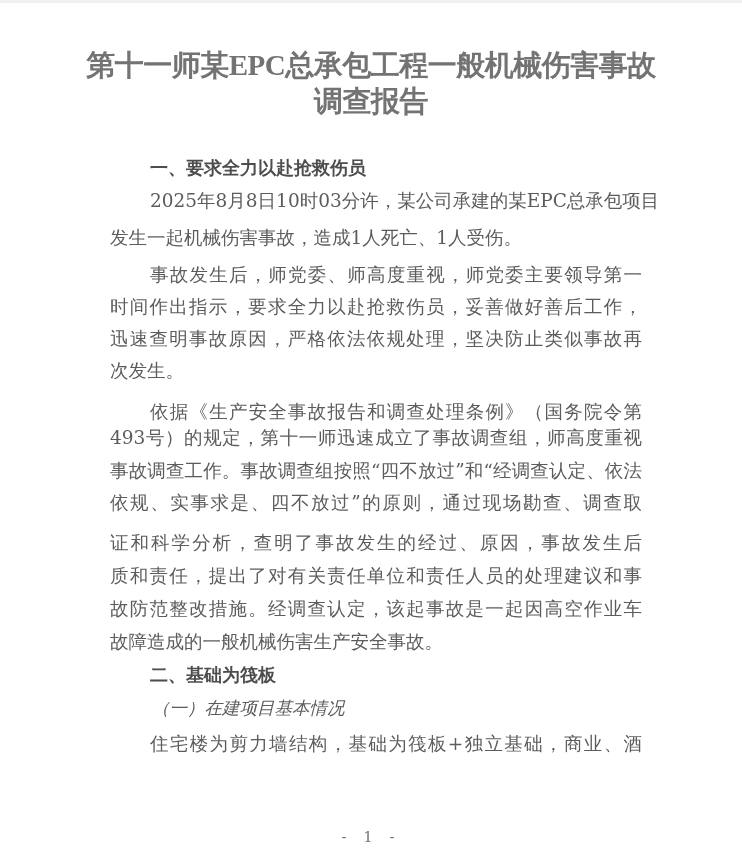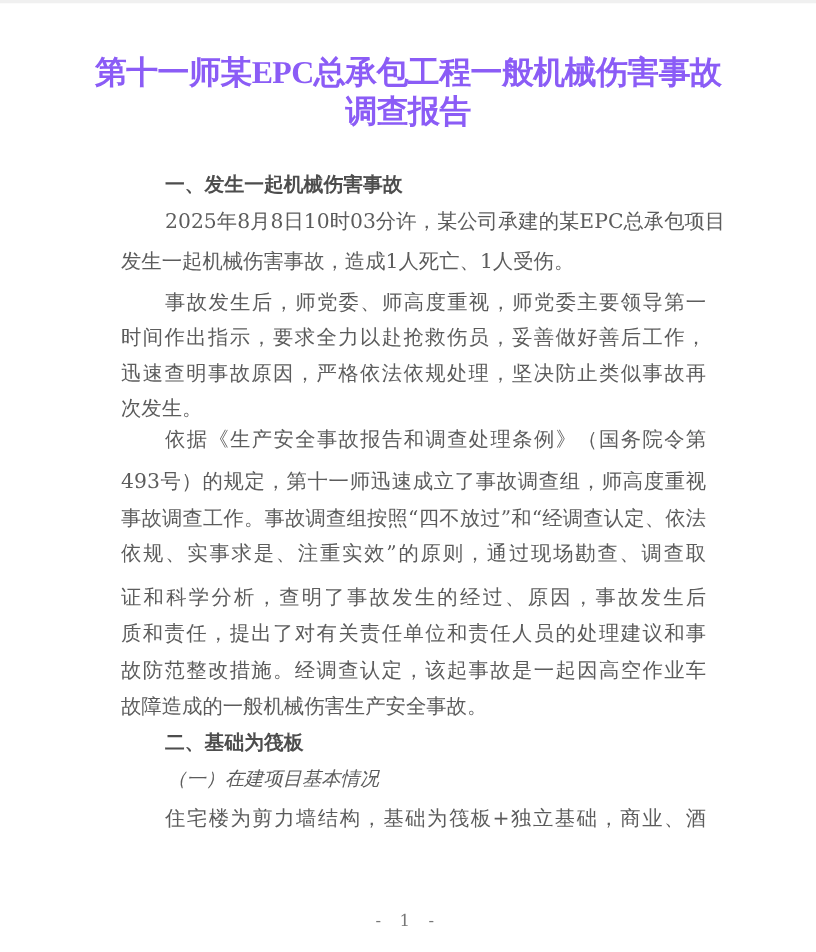--- a/index.html
+++ b/index.html
@@ -6,21 +6,21 @@
   body {
     width: 742px; height: 865px; background: #ffffff; overflow: hidden;
     position: relative;
     font-family: "DejaVu Serif", "Liberation Serif", serif;
     color: #5a5a5a;
   }
   .topline { position: absolute; left: 0; top: 0; width: 742px; height: 3px; background: #f0f0f0; }
   .title {
     position: absolute; left: 0; width: 742px; text-align: center;
     font-family: "Liberation Serif", "DejaVu Serif", serif;
-    font-weight: bold; font-size: 29px; color: #8b5cf6; letter-spacing: -0.5px;
+    font-weight: bold; font-size: 29px; color: #737373; letter-spacing: -0.5px;
   }
   .t1 { top: 46px; }
   .t2 { top: 82px; text-align: center; }
   .line {
     position: absolute; left: 110px; width: 532px; font-size: 18.5px;
     white-space: nowrap; text-align: justify; text-align-last: justify;
     color: #5c5c5c;
   }
   .line.last { text-align-last: left; }
   .indent { left: 150px; width: 492px; }
@@ -32,34 +32,34 @@
   }
 </style>
 </head>
 <body>
 
 <div class="topline"></div>
 
 <div class="title t1">第十一师某EPC总承包工程一般机械伤害事故</div>
 <div class="title t2">调查报告</div>
 
-<div class="line indent heading" style="top:156px">一、发生一起机械伤害事故</div>
+<div class="line indent heading" style="top:156px">一、要求全力以赴抢救伤员</div>
 
 <div class="line indent" style="top:188px">2025年8月8日10时03分许，某公司承建的某EPC总承包项目</div>
 <div class="line last" style="top:225px">发生一起机械伤害事故，造成1人死亡、1人受伤。</div>
 
 <div class="line indent" style="top:262px">事故发生后，师党委、师高度重视，师党委主要领导第一</div>
 <div class="line" style="top:294px">时间作出指示，要求全力以赴抢救伤员，妥善做好善后工作，</div>
 <div class="line" style="top:326px">迅速查明事故原因，严格依法依规处理，坚决防止类似事故再</div>
 <div class="line last" style="top:358px">次发生。</div>
 
-<div class="line indent" style="top:386px">依据《生产安全事故报告和调查处理条例》（国务院令第</div>
+<div class="line indent" style="top:399px">依据《生产安全事故报告和调查处理条例》（国务院令第</div>
 <div class="line" style="top:425px">493号）的规定，第十一师迅速成立了事故调查组，师高度重视</div>
 <div class="line" style="top:458px">事故调查工作。事故调查组按照“四不放过”和“经调查认定、依法</div>
-<div class="line" style="top:490px">依规、实事求是、注重实效”的原则，通过现场勘查、调查取</div>
+<div class="line" style="top:490px">依规、实事求是、四不放过”的原则，通过现场勘查、调查取</div>
 <div class="line" style="top:530px">证和科学分析，查明了事故发生的经过、原因，事故发生后</div>
 <div class="line" style="top:563px">质和责任，提出了对有关责任单位和责任人员的处理建议和事</div>
 <div class="line" style="top:596px">故防范整改措施。经调查认定，该起事故是一起因高空作业车</div>
 <div class="line last" style="top:629px">故障造成的一般机械伤害生产安全事故。</div>
 
 <div class="line indent heading" style="top:663px">二、基础为筏板</div>
 <div class="line subheading" style="top:696px">（一）在建项目基本情况</div>
 <div class="line indent" style="top:731px">住宅楼为剪力墙结构，基础为筏板+独立基础，商业、酒</div>
 
 <div class="pagenum">- 1 -</div>

